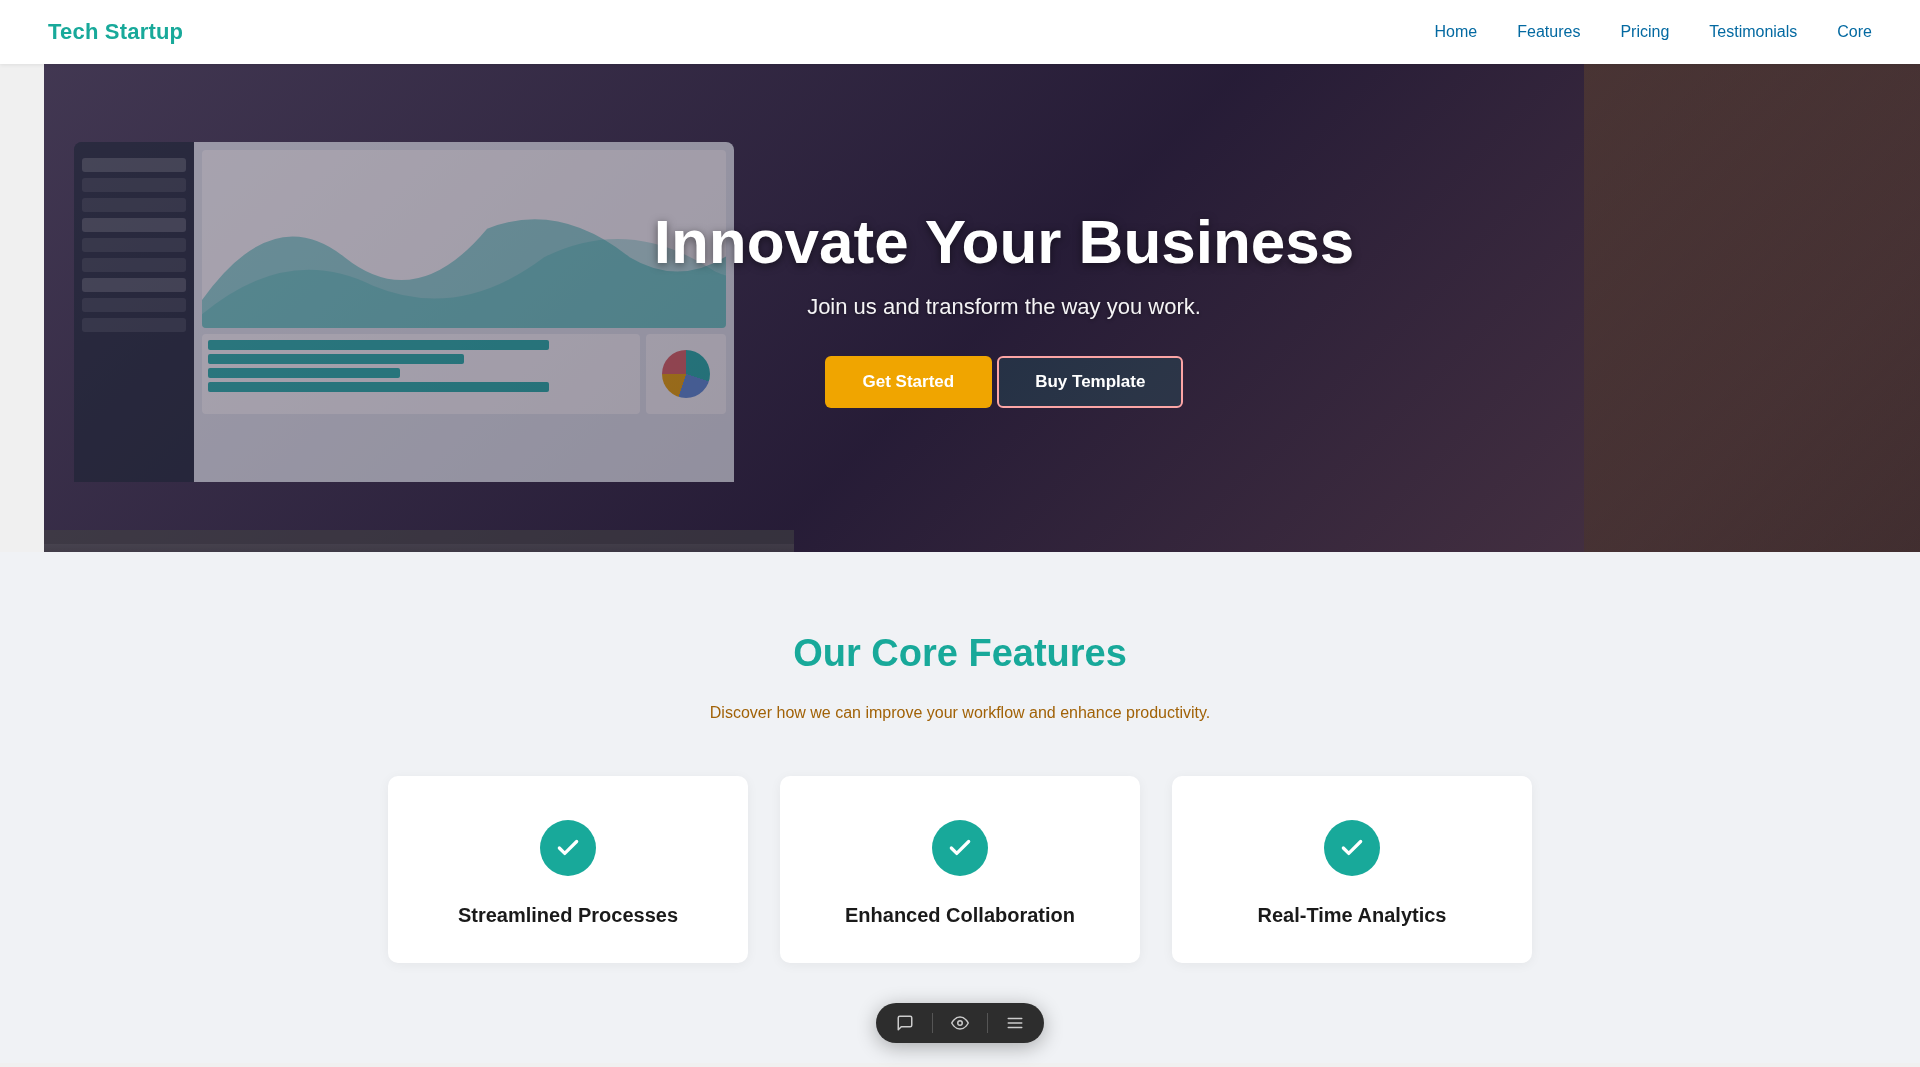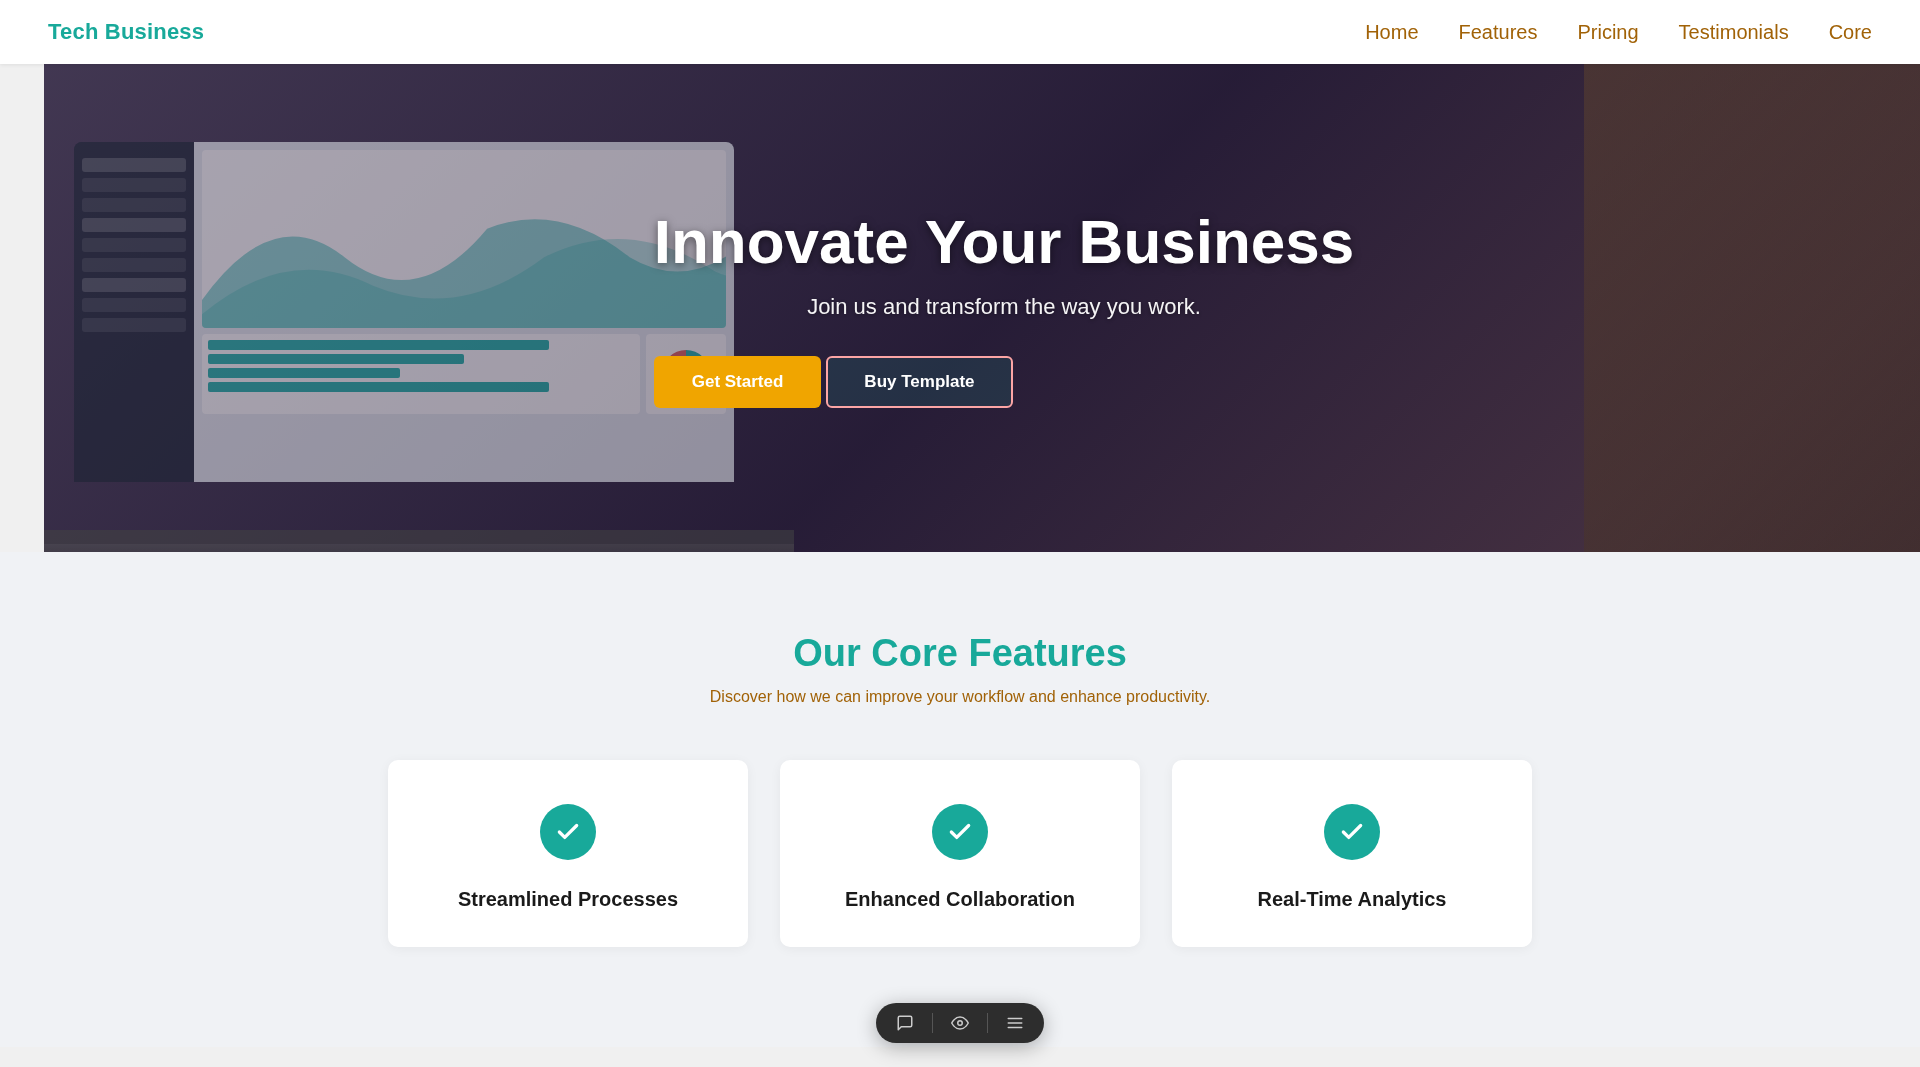--- a/index.html
+++ b/index.html
@@ -24,22 +24,22 @@
       color: #18a99a;
       letter-spacing: 0.2px;
     }
     .navbar-links {
       display: flex;
       gap: 40px;
       list-style: none;
     }
     .navbar-links li a {
       text-decoration: none;
-      color: #a16207;
-      font-size: 20px;
+      color: #0369a1;
+      font-size: 16px;
       font-weight: 400;
     }
 
     
     .hero {
       margin-top: 64px;
       width: 100%;
       height: 488px;
       position: relative;
       background: #6d28d9;
@@ -189,21 +189,21 @@
     .hero-subtitle {
       font-size: 22px;
       font-weight: 300;
       opacity: 0.95;
       margin-bottom: 36px;
       text-shadow: 0 1px 4px rgba(0,0,0,0.4);
     }
     .hero-buttons {
       display: flex;
       gap: 5px;
-      justify-content: flex-start;
+      justify-content: center;
     }
     .btn-primary {
       background: #f0a500;
       color: #fff;
       border: none;
       padding: 16px 38px;
       font-size: 17px;
       font-weight: 600;
       border-radius: 6px;
       cursor: pointer;
@@ -225,21 +225,21 @@
     
     .features-section {
       background: #f0f2f5;
       padding: 80px 48px 100px;
       text-align: center;
     }
     .features-title {
       font-size: 38px;
       font-weight: 700;
       color: #18a99a;
-      margin-bottom: 13px;
+      margin-bottom: 29px;
     }
     .features-subtitle {
       font-size: 16px;
       color: #a16207;
       margin-bottom: 54px;
     }
     .features-cards {
       display: flex;
       gap: 32px;
       justify-content: center;
@@ -305,21 +305,21 @@
     .toolbar-divider {
       width: 1px;
       height: 20px;
       background: #555;
     }
   </style>
 </head>
 <body>
 
 <nav class="navbar">
-  <span class="navbar-brand">Tech Business</span>
+  <span class="navbar-brand">Tech Startup</span>
   <ul class="navbar-links">
     <li><a>Home</a></li>
     <li><a>Features</a></li>
     <li><a>Pricing</a></li>
     <li><a>Testimonials</a></li>
     <li><a>Core</a></li>
   </ul>
 </nav>
 
 <section class="hero">

